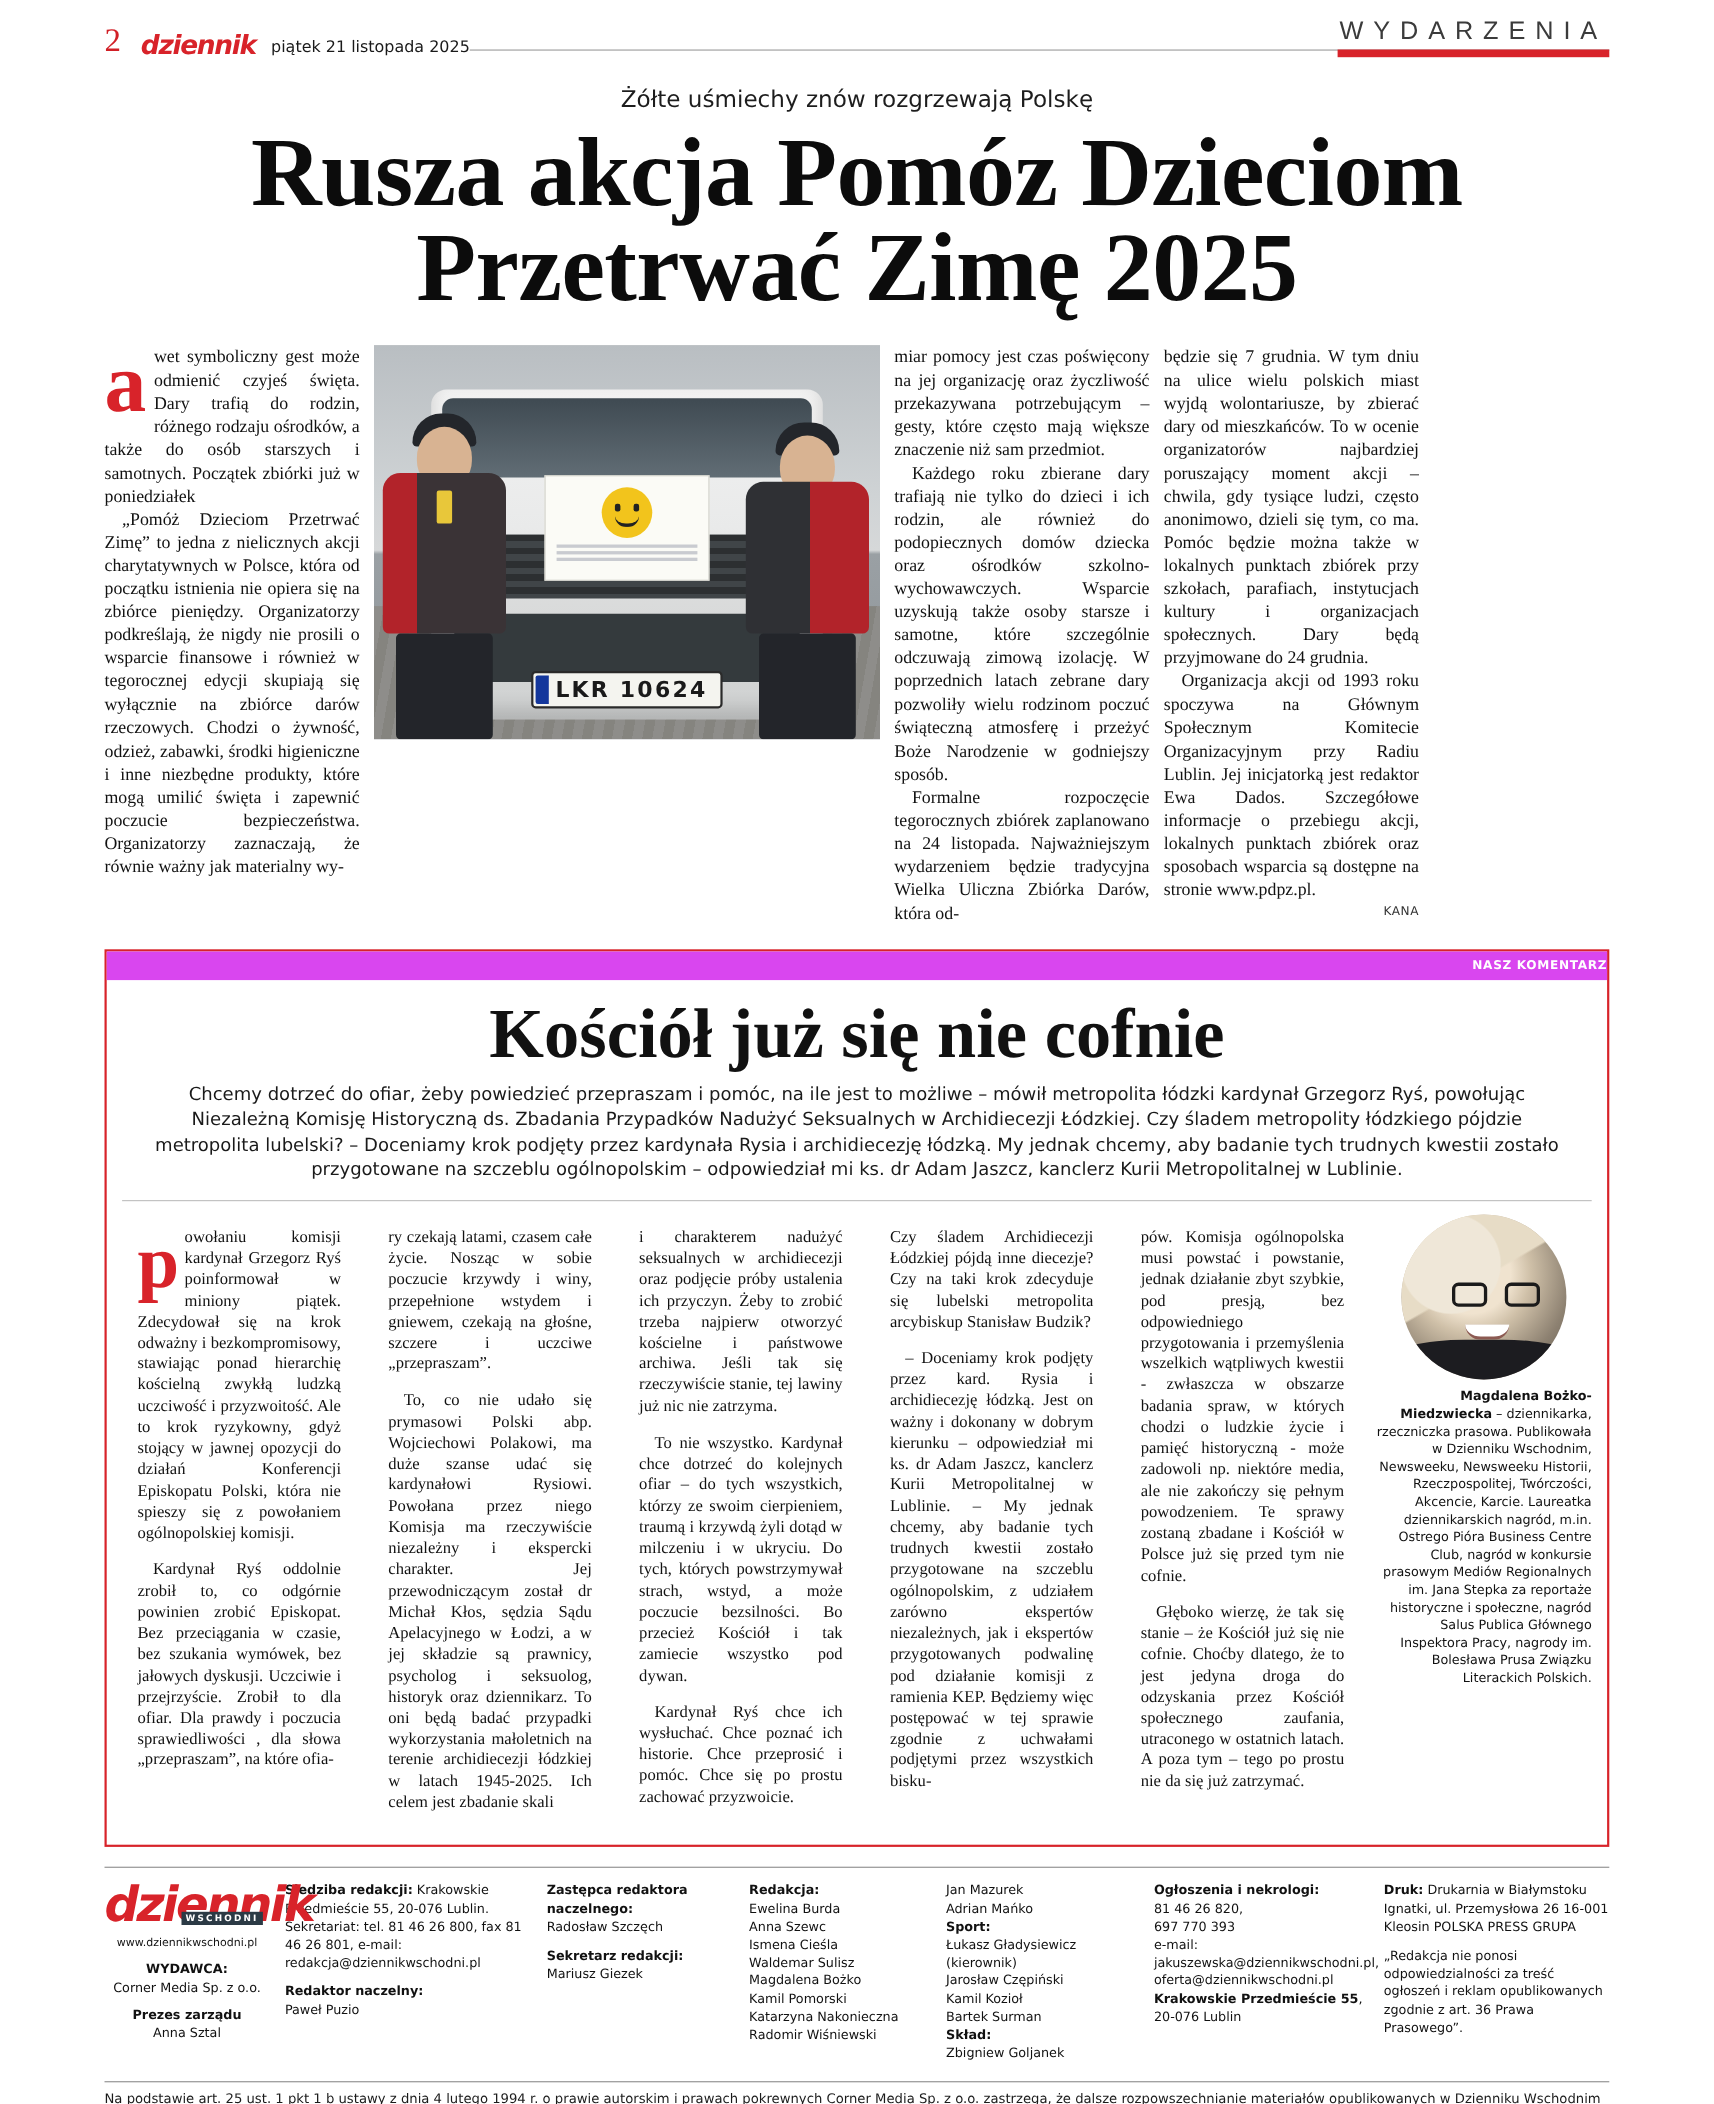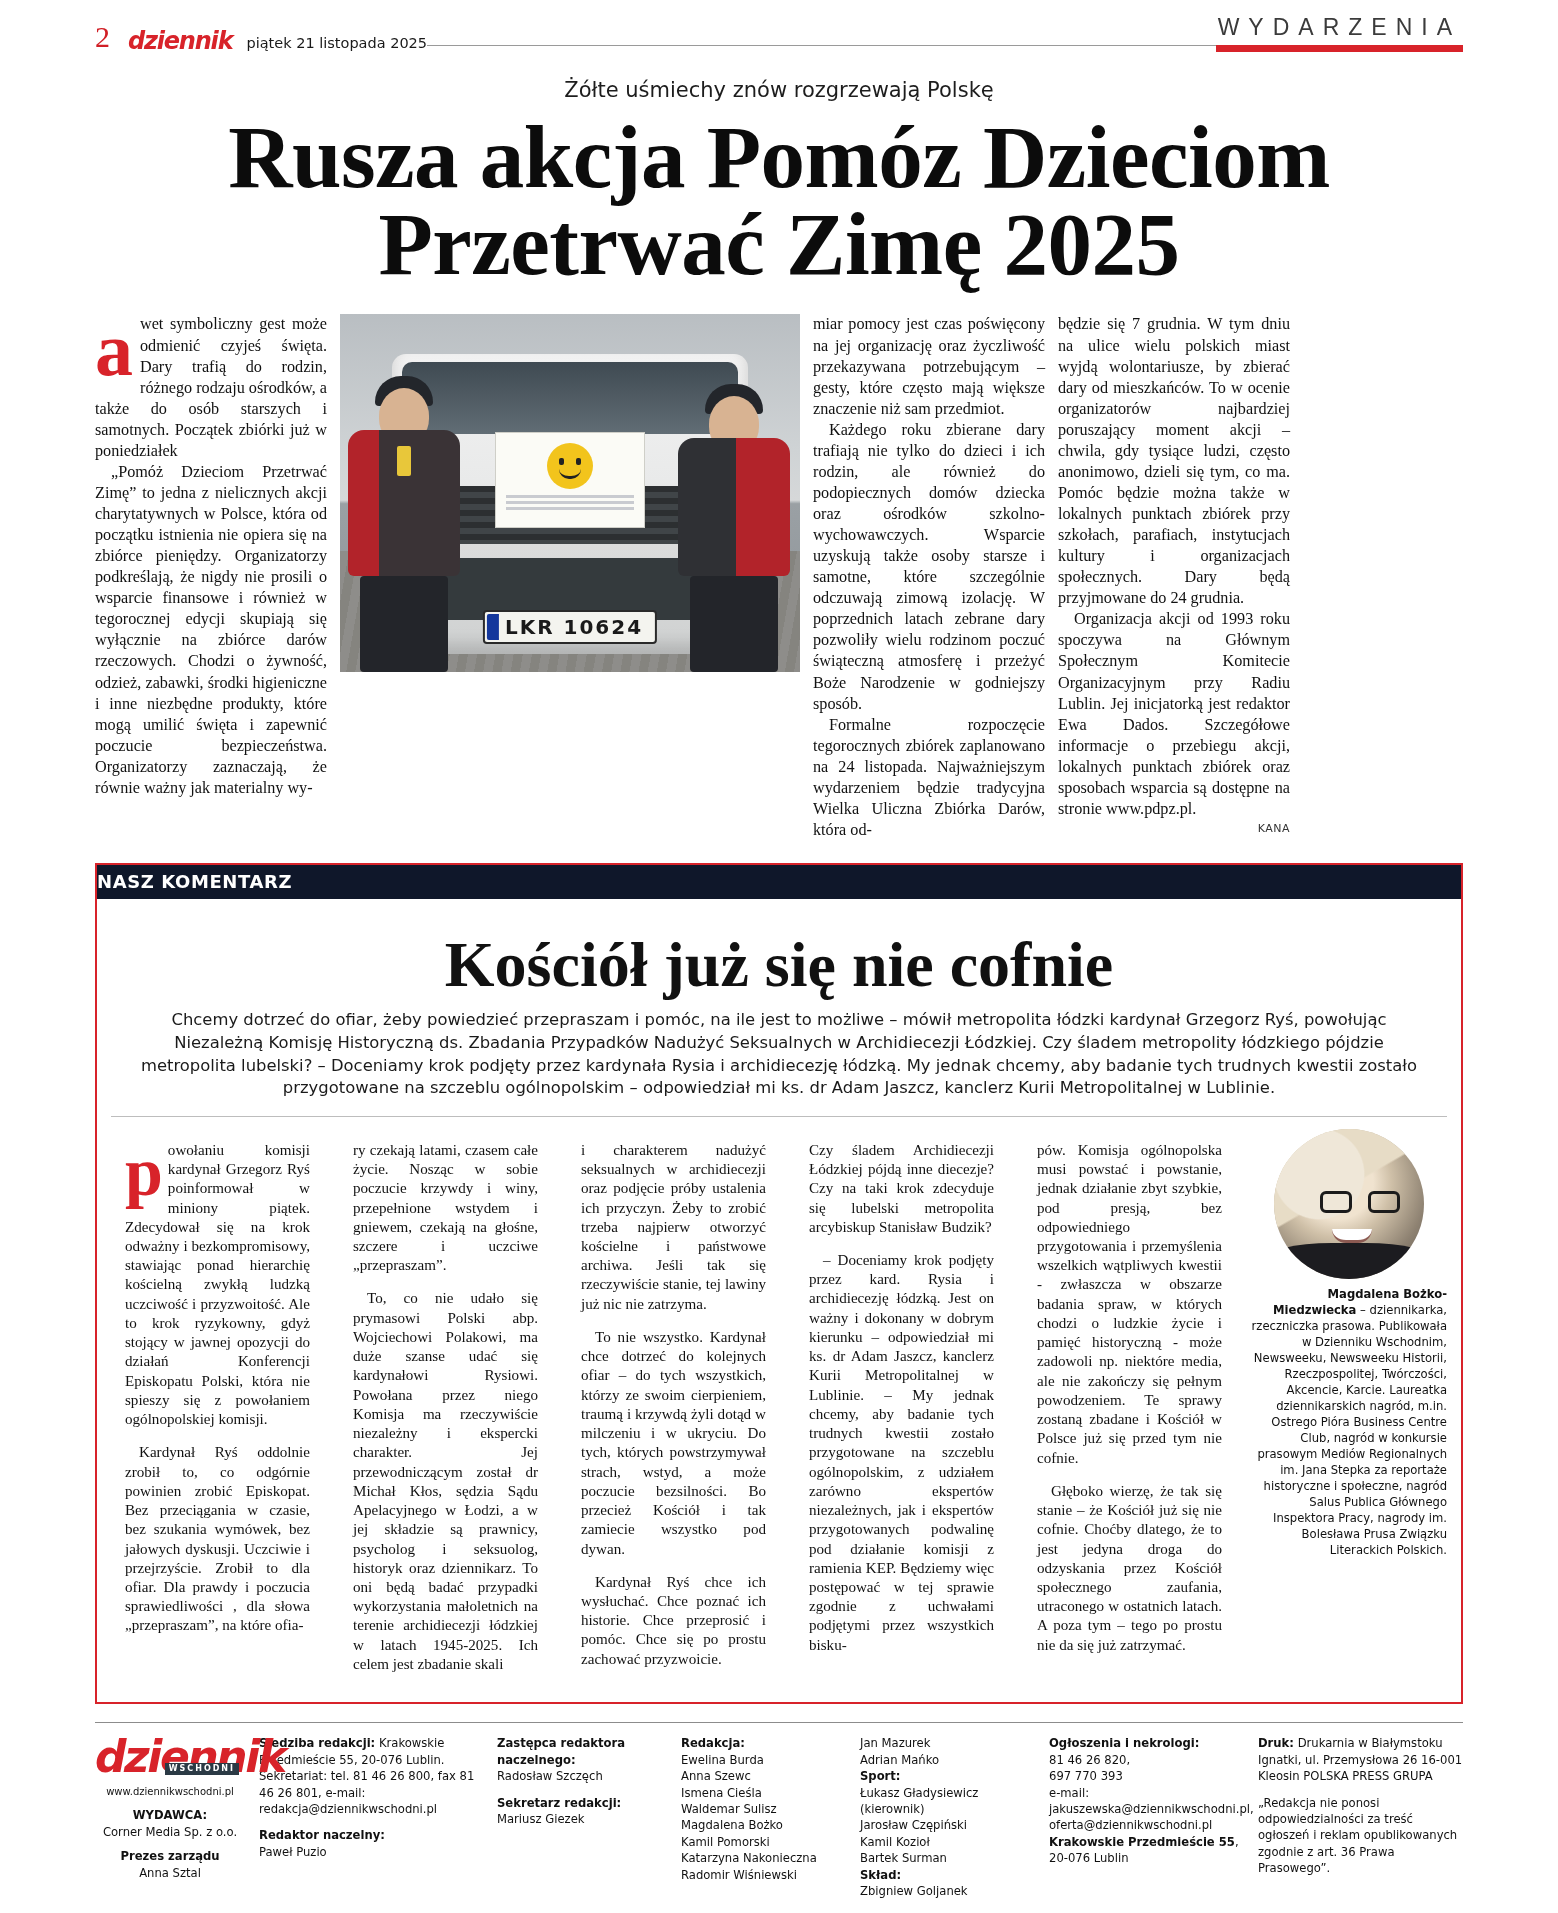--- a/index.html
+++ b/index.html
@@ -120,25 +120,25 @@
   .cert .smiley { width:46px; height:46px; border-radius:50%; background:#f2c41c; margin:10px auto 0; position:relative; }
   .cert .smiley::before, .cert .smiley::after { content:""; position:absolute; top:15px; width:5px;height:7px;background:#222;border-radius:2px;}
   .cert .smiley::before{left:12px;} .cert .smiley::after{right:12px;}
   .cert .mouth { position:absolute; left:50%; transform:translateX(-50%); bottom:10px; width:22px;height:10px;border-bottom:3px solid #222;border-radius:0 0 14px 14px;}
   .cert .lines { margin:6px 10px 0; }
   .cert .lines i { display:block; height:3px; background:#c9cbd0; margin-bottom:3px; }
 
   
   .commentbox { margin-top: 22px; border: 2px solid #d8232a; position: relative; }
   .nk-bar {
-    background: #0f172a; color: #fff; text-align: left;
-    font-family: "DejaVu Sans", sans-serif; font-weight: 700; font-size: 18px;
+    background: #d946ef; color: #fff; text-align: right;
+    font-family: "DejaVu Sans", sans-serif; font-weight: 700; font-size: 11px;
     letter-spacing: 0.6px; padding: 6px 0 7px;
   }
-  .comment-inner { padding: 27px 14px 14px; }
+  .comment-inner { padding: 10px 14px 14px; }
   .comment-headline {
     text-align: center; font-family: "Liberation Serif", serif; font-weight: 700;
     font-size: 64px; line-height: 1.02; color: #111; margin: 6px 0 12px;
   }
   .lede {
     font-family: "DejaVu Sans", sans-serif; font-size: 16.4px; line-height: 1.38;
     text-align: center; color: #1a1a1a; padding: 0 14px 10px; margin-bottom: 6px;
   }
   .comment-cols {
     display: grid;

